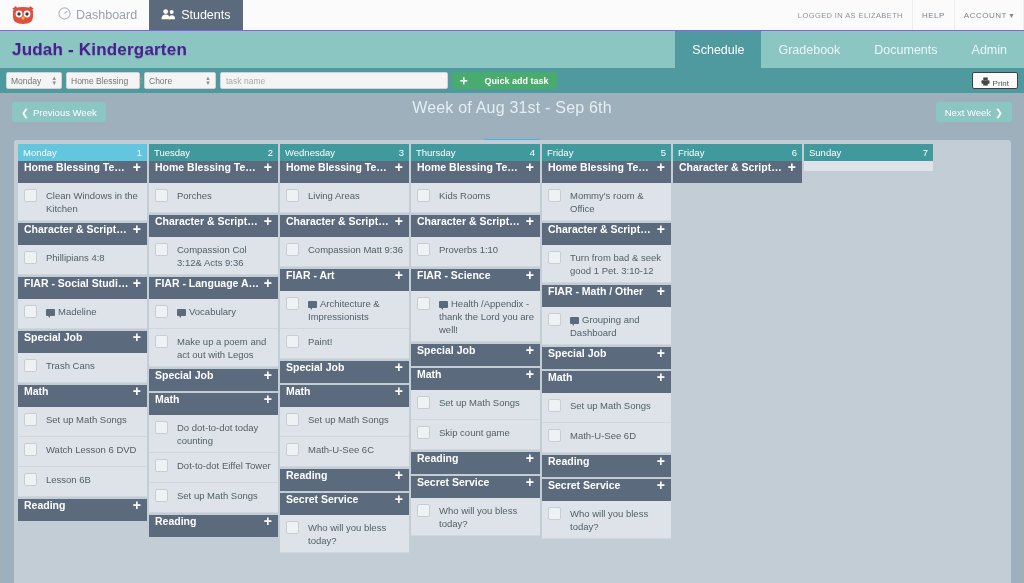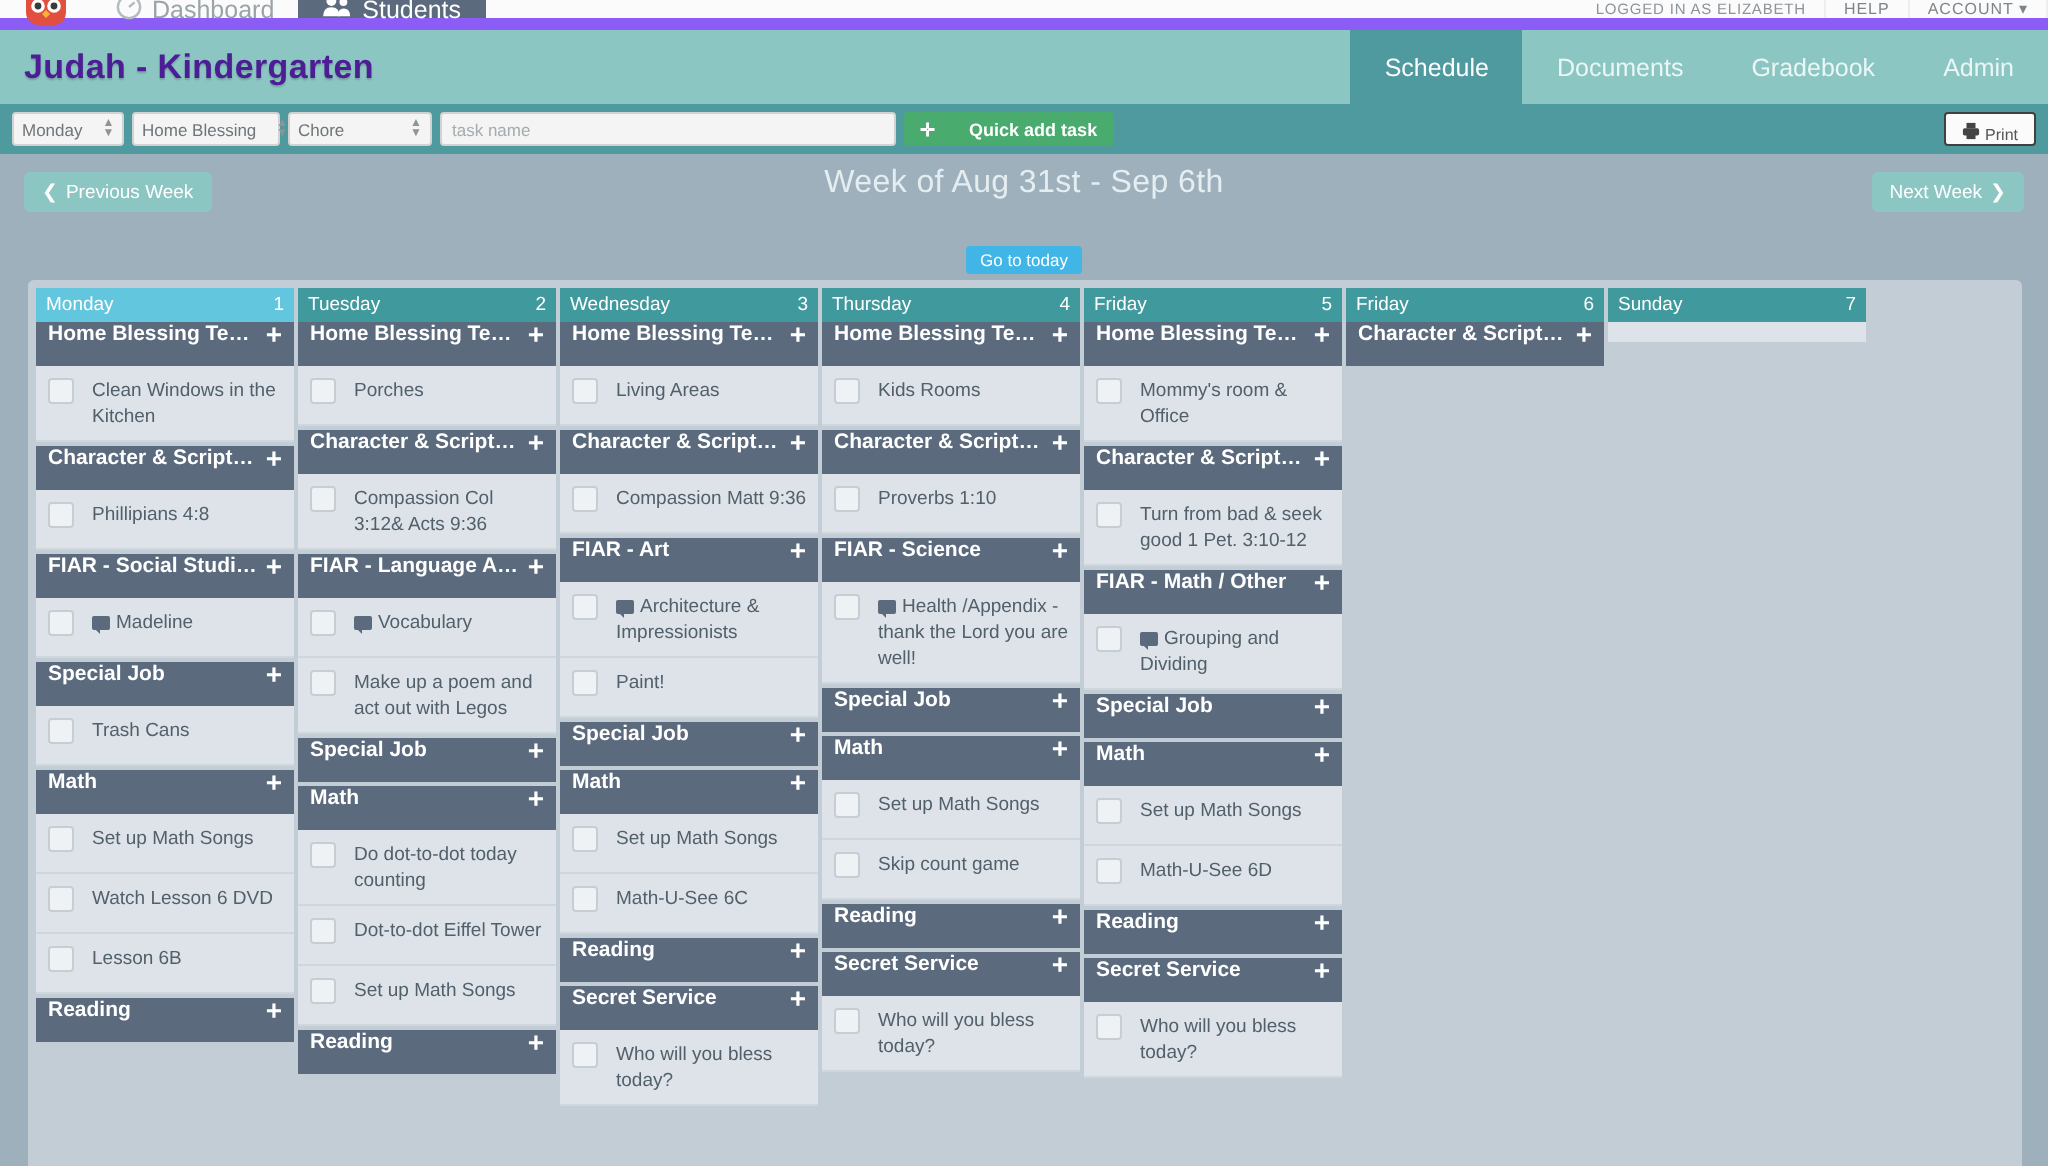--- a/index.html
+++ b/index.html
@@ -6,21 +6,21 @@
   html,body { width:1024px; height:583px; overflow:hidden; }
   body {
     font-family: "Liberation Sans", sans-serif;
     background:#9fb0bd;
     font-size:12px;
     color:#333;
   }
 
   
   #topnav{
-    height:15px; background:#fbfbfb; border-bottom:6px solid #8b5cf6;
+    height:31px; background:#fbfbfb; border-bottom:1px solid #8b5cf6;
     display:flex; align-items:stretch; position:relative;text-align:center;
   }
   .logo{ width:46px; display:flex; align-items:center; justify-content:center; }
   .logo svg{ display:block; }
   .topnav-item{
     display:flex; align-items:center; gap:5px; padding:0 12px;
     font-size:12.5px; color:#9aa3a8; text-decoration:none; cursor:pointer;
   }
   .topnav-item.active{ background:#5b6a7d; color:#fff; }
   .topnav-right{ margin-left:auto; display:flex; align-items:stretch; }
@@ -191,22 +191,22 @@
     <div class="tn-meta">LOGGED IN AS ELIZABETH</div>
     <div class="tn-link">HELP</div>
     <div class="tn-link tn-last">ACCOUNT ▾</div>
   </div>
 </div>
 
 <div id="titleband">
   <div class="ttl">Judah - Kindergarten</div>
   <div class="tabs">
     <div class="tab active">Schedule</div>
+    <div class="tab">Gradebook</div>
     <div class="tab">Documents</div>
-    <div class="tab">Gradebook</div>
     <div class="tab">Admin</div>
   </div>
 </div>
 
 <div id="toolbar">
   <div class="sel sel-day">
     <span class="lbl">Monday</span>
     <span class="arrows">▲<br>▼</span>
   </div>
   <div class="sel sel-cat">
@@ -515,21 +515,21 @@
         <div class="task">
           <div class="cb"></div>
           <div class="txt"><span>Turn from bad &amp; seek good 1 Pet. 3:10-12</span></div>
         </div>
         <div class="cat">
           <span class="name">FIAR - Math / Other</span>
           <span class="plus">+</span>
         </div>
         <div class="task">
           <div class="cb"></div>
-          <div class="txt"><span class="note-ico"></span><span>Grouping and Dividing</span></div>
+          <div class="txt"><span class="note-ico"></span><span>Grouping and Dashboard</span></div>
         </div>
         <div class="cat">
           <span class="name">Special Job</span>
           <span class="plus">+</span>
         </div>
         <div class="cat">
           <span class="name">Math</span>
           <span class="plus">+</span>
         </div>
         <div class="task">

